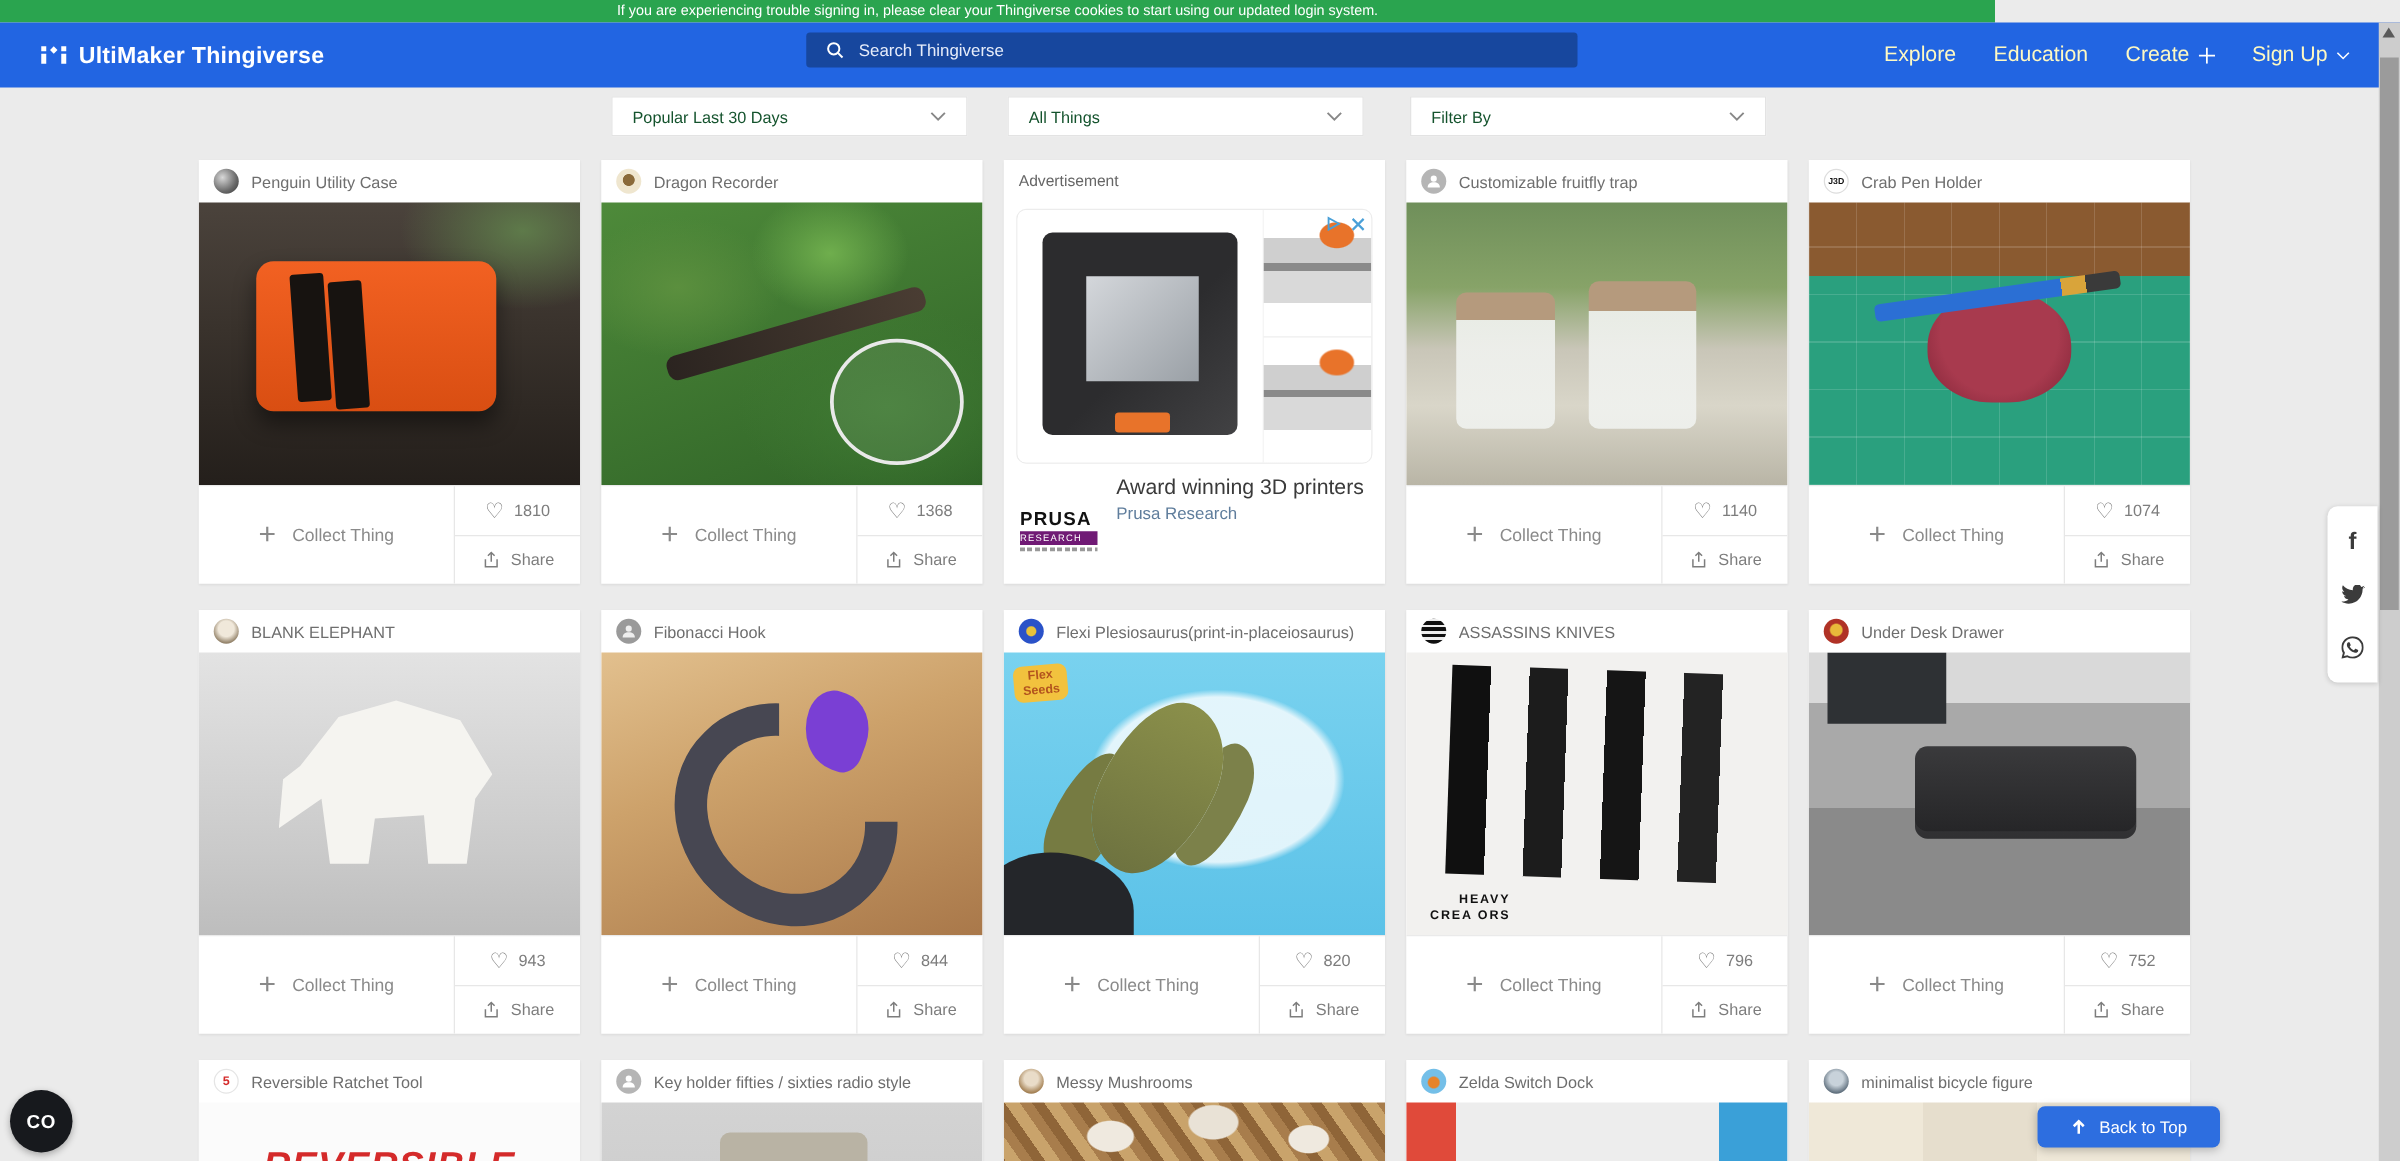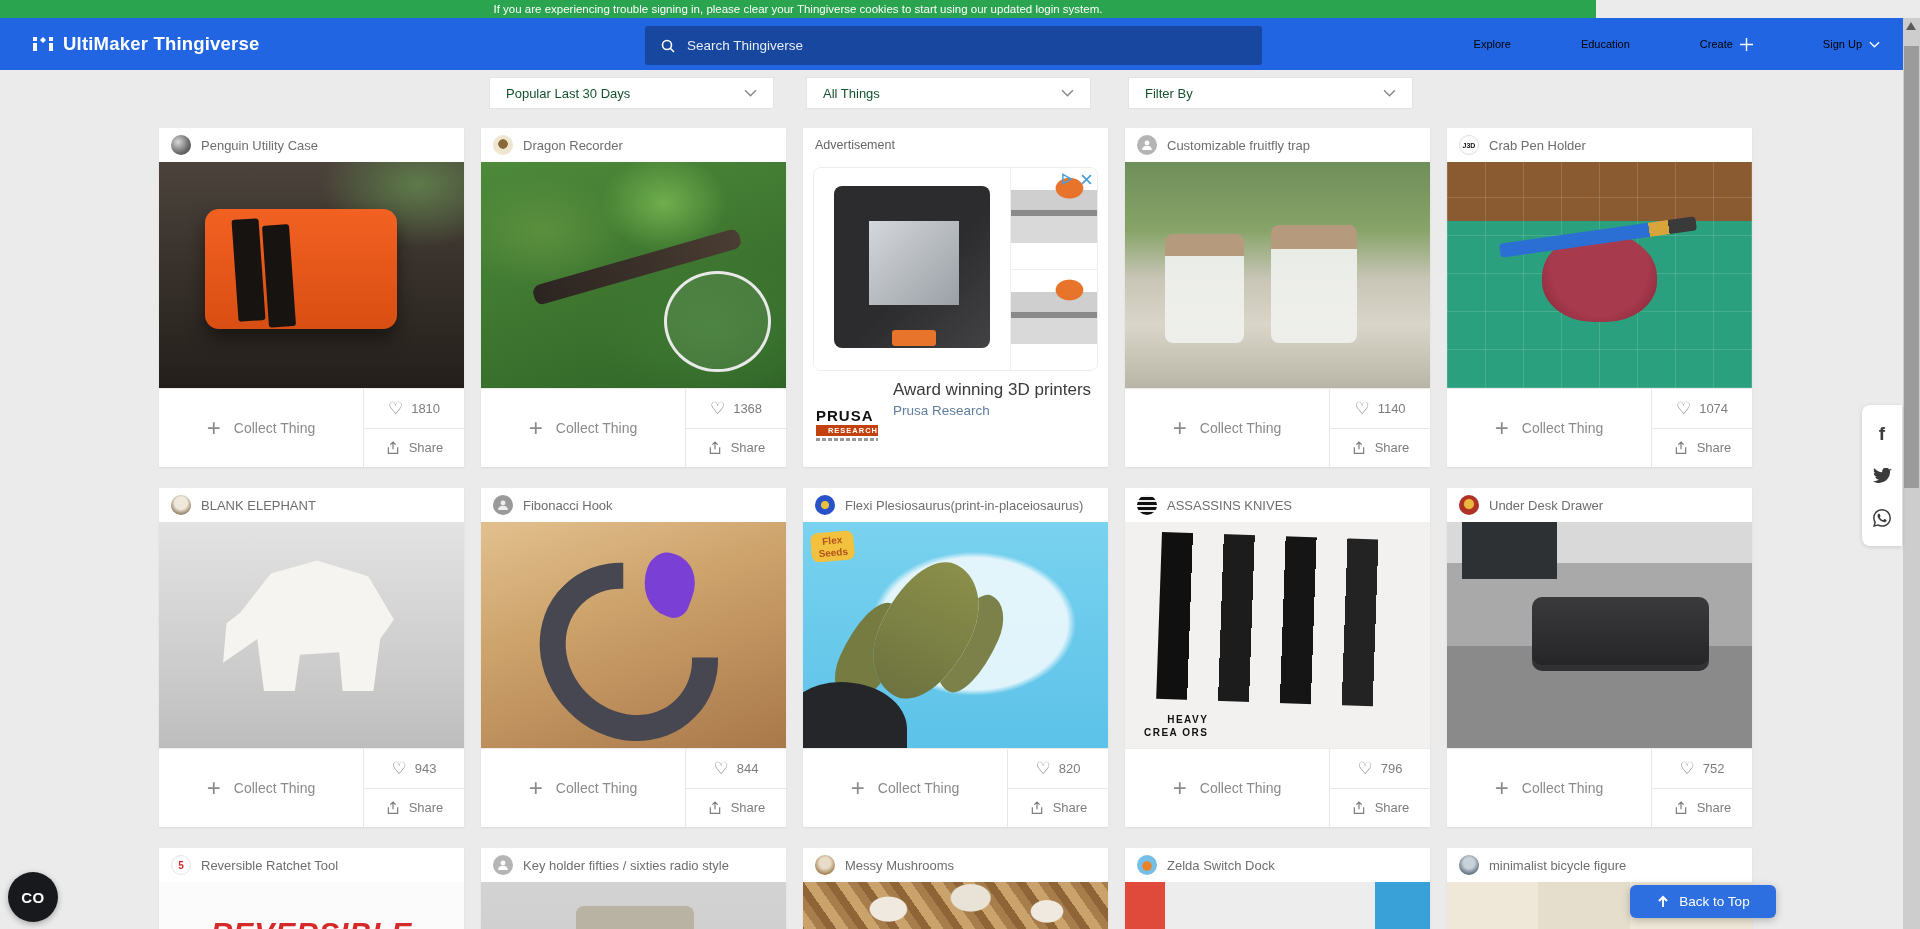--- a/index.html
+++ b/index.html
@@ -8,26 +8,26 @@
   button { font-family:"Liberation Sans", sans-serif; background:none; border:none; cursor:pointer; }
 
   
   .cookie-banner { position:absolute; top:0; left:0; width:1596px; height:18px; background:#2aa44f;
     color:#fff; font-size:11.5px; line-height:18px; text-align:center; }
 
   
   .appbar { position:absolute; top:18px; left:0; width:1920px; height:52px; background:#2265e2; }
   .brand { position:absolute; left:32px; top:0; height:52px; display:flex; align-items:center; gap:9px;
     color:#fff; font-size:18.5px; font-weight:700; letter-spacing:.2px; cursor:pointer; }
-  .searchbox { position:absolute; left:645px; top:8px; width:617px; height:39px; background:#17479e;
+  .searchbox { position:absolute; left:645px; top:8px; width:617px; height:28px; background:#17479e;
     border-radius:3px; display:flex; align-items:center; gap:11px; padding:0 15px; }
   .searchbox input { flex:1; background:transparent; border:none; outline:none; color:#fff; font-size:13.5px; }
   .searchbox input::placeholder { color:#f2f6ff; opacity:.95; }
   .topnav { position:absolute; right:40px; top:0; height:52px; display:flex; align-items:center; gap:30px; }
-  .topnav .navitem { display:flex; align-items:center; gap:7px; color:#000000; font-size:11px; cursor:pointer;margin-left:40px; }
+  .topnav .navitem { display:flex; align-items:center; gap:7px; color:#fef9c3; font-size:17px; cursor:pointer; }
 
   
   .scrollbar { position:absolute; right:0; top:18px; width:17px; height:911px; background:#cdcdcd; }
   .sb-arrow { position:absolute; top:4px; left:3px; width:0; height:0;
     border-left:5.5px solid transparent; border-right:5.5px solid transparent; border-bottom:8px solid #5a5a5a; }
   .sb-thumb { position:absolute; top:28px; left:1px; width:15px; height:442px; background:#9b9b9b; }
 
   
   .dd { position:absolute; top:77px; height:32px; width:285px; background:#fff; border:1px solid #e3e3e3;
     display:flex; align-items:center; justify-content:space-between; padding:0 16px;
@@ -163,22 +163,22 @@
   .ad-screen { position:absolute; left:40%; bottom:12%; width:22%; height:8%; background:#e8732a; border-radius:3px; }
   .ad-side { flex:1; border-left:1px solid #eee; display:flex; flex-direction:column; }
   .ad-side-img { flex:1; position:relative;
     background:radial-gradient(24px 18px at 68% 20%, #e8732a 0 55%, transparent 60%),
     linear-gradient(180deg,#fff 0 22%, #cfcfcf 22% 42%, #8a8a8a 42% 48%, #d9d9d9 48% 74%, #fff 74%); }
   .ad-side-img + .ad-side-img { border-top:1px solid #eee; }
   .ad-choices { position:absolute; right:5px; top:5px; display:flex; gap:7px; align-items:center; }
   .ad-caption { display:flex; gap:15px; padding:9px 13px 0 13px; align-items:flex-start; }
   .prusa-logo { flex:none; width:62px; cursor:pointer;margin-top:28px; }
   .prusa-line1 { font-size:15px; font-weight:800; color:#111; letter-spacing:1px; line-height:1; }
-  .prusa-line2 { margin-top:2px; background:#c2410c; color:#fff; font-size:7.5px; font-weight:700;
-    letter-spacing:1px; text-align:right; padding:1px 0; }
+  .prusa-line2 { margin-top:2px; background:#701a75; color:#fff; font-size:7.5px; font-weight:400;
+    letter-spacing:1px; text-align:left; padding:1px 0; }
   .prusa-rule { margin-top:2px; height:3px; background:repeating-linear-gradient(90deg,#999 0 4px,transparent 4px 6px); }
   .ad-text { flex:1; }
   .ad-headline { font-size:17px; color:#3a3a3a; line-height:1.2; cursor:pointer; }
   .ad-advertiser { margin-top:3px; font-size:13.5px; color:#5f7d9c; cursor:pointer; }
 
   
   .social-rail { position:absolute; right:18px; top:405px; width:40px; height:141px; background:#fff;
     border-radius:8px 0 0 8px; box-shadow:0 1px 4px rgba(0,0,0,.15);
     display:flex; flex-direction:column; align-items:center; justify-content:space-around; padding:6px 0; }
   .social-rail svg, .fb-glyph { display:block; }

